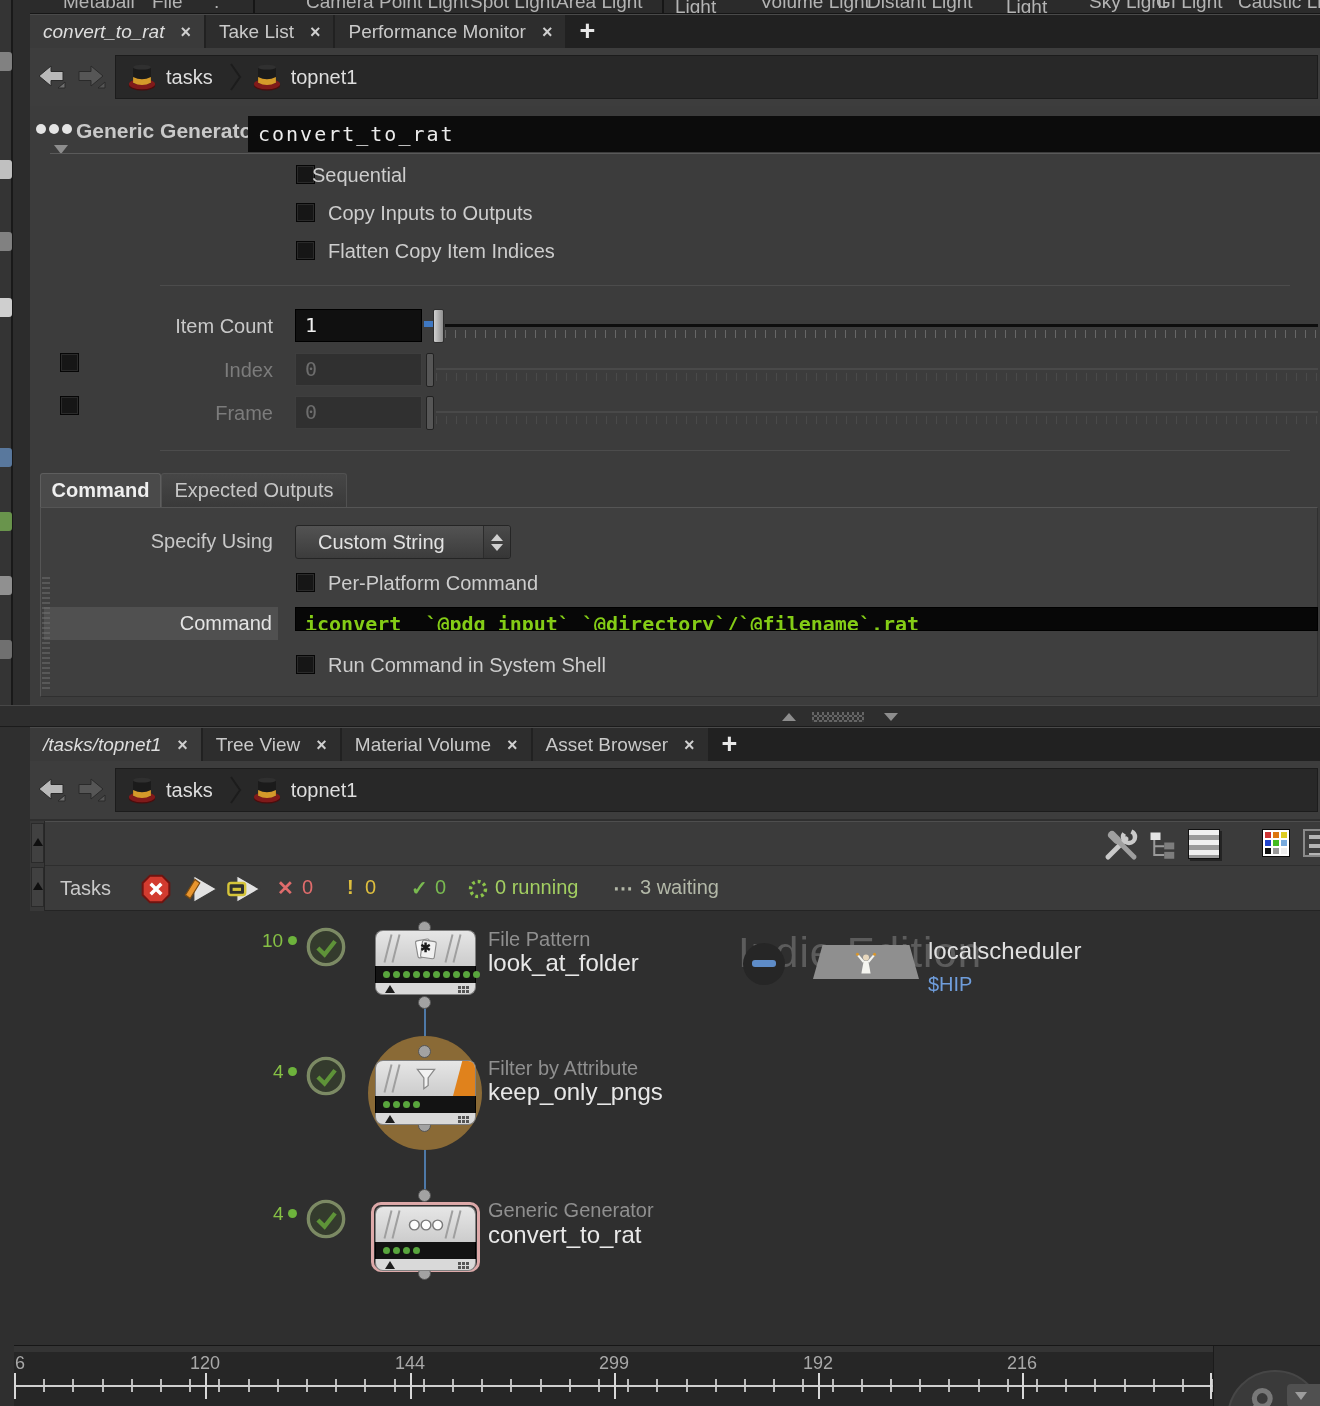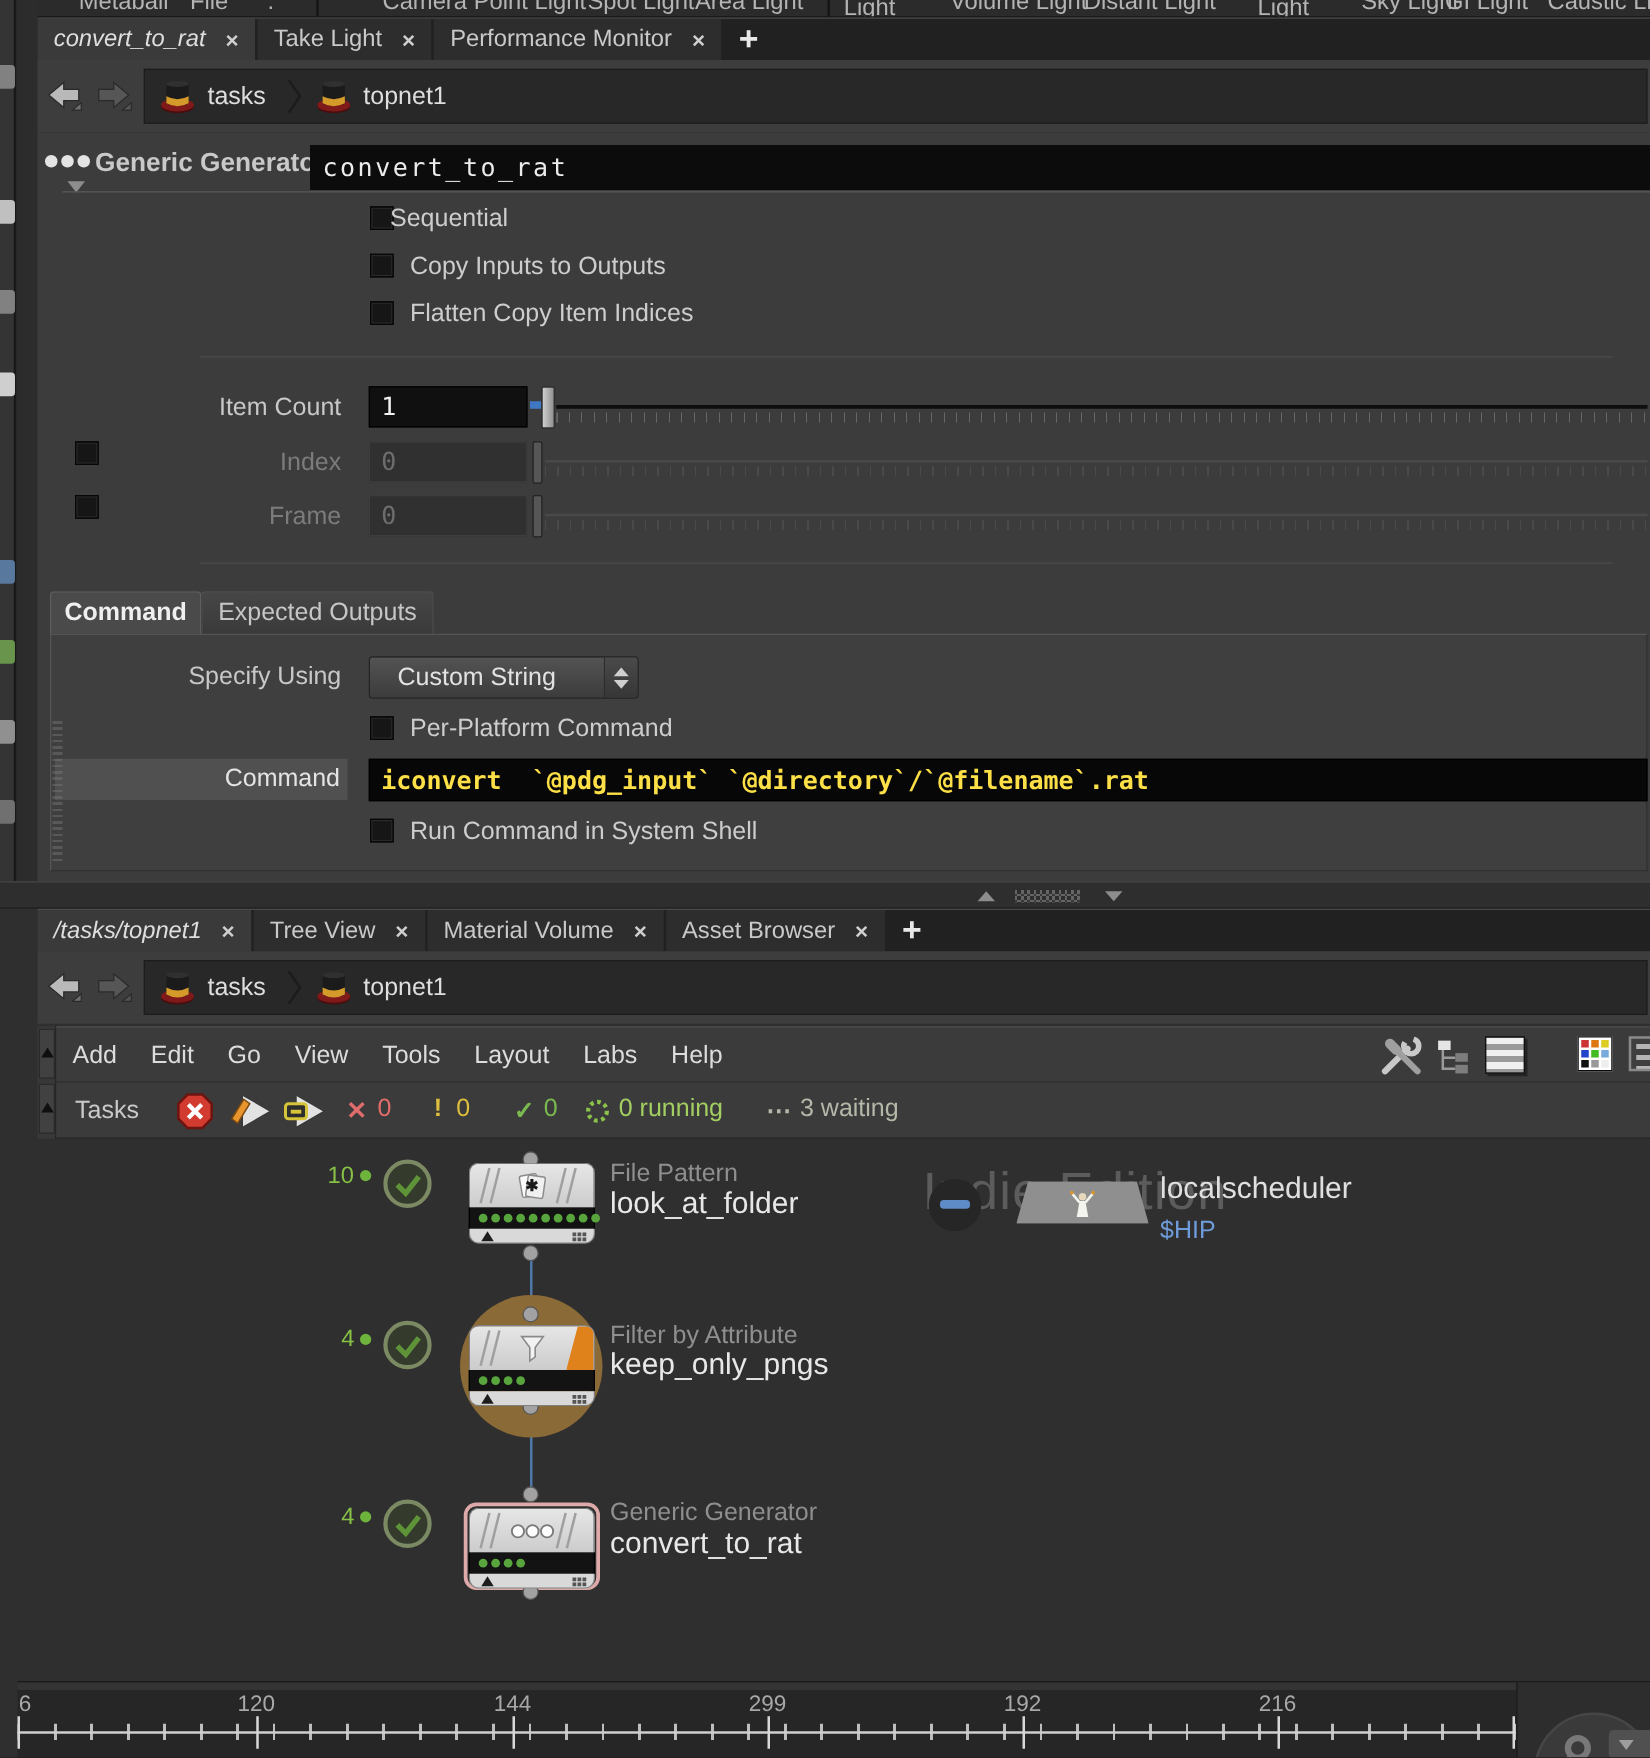--- a/index.html
+++ b/index.html
@@ -74,22 +74,22 @@
   .ddown{position:absolute;left:265px;width:216px;height:34px;background:linear-gradient(#535353,#3c3c3c);
     border:1px solid #252525;border-radius:3px;color:#e2e2e2;font-size:20px;line-height:32px;padding-left:22px;}
   .ddspin{position:absolute;right:0;top:0;bottom:0;width:27px;border-left:1px solid #2c2c2c;background:linear-gradient(#4a4a4a,#363636);
     display:flex;flex-direction:column;align-items:center;justify-content:center;gap:3px;border-radius:0 3px 3px 0;}
   .ddspin i{width:0;height:0;border-left:6px solid transparent;border-right:6px solid transparent;}
   .ddspin .u{border-bottom:7px solid #cfcfcf;}
   .ddspin .d{border-top:7px solid #cfcfcf;}
 
   .cmdlab{position:absolute;left:14px;width:234px;height:33px;background:#505050;color:#e4e4e4;
     font-size:20px;line-height:33px;text-align:right;padding-right:6px;}
-  .cmdfield{position:absolute;left:265px;right:2px;height:34px;background:#070707;border:1px solid #000;
-    color:#fde047;font-family:"DejaVu Sans Mono",monospace;font-weight:bold;font-size:20px;line-height:32px;padding-left:9px;white-space:pre;overflow:hidden;}
+  .cmdfield{position:absolute;left:265px;right:2px;height:24px;background:#070707;border:1px solid #000;
+    color:#84cc16;font-family:"DejaVu Sans Mono",monospace;font-weight:bold;font-size:20px;line-height:32px;padding-left:9px;white-space:pre;overflow:hidden;}
 
   .pscroll{position:absolute;left:12px;top:468px;width:8px;height:115px;opacity:.45;
     background-image:repeating-linear-gradient(0deg,#777 0,#777 2px,transparent 2px,transparent 5px);}
 
   
   .divider{position:absolute;left:0;right:0;top:705px;height:22px;background:#2e2e2e;border-top:1px solid #474747;border-bottom:1px solid #1b1b1b;}
   .divider .tri-u{position:absolute;left:782px;top:7px;width:0;height:0;border-left:7px solid transparent;border-right:7px solid transparent;border-bottom:8px solid #8d8d8d;}
   .divider .tri-d{position:absolute;left:884px;top:7px;width:0;height:0;border-left:7px solid transparent;border-right:7px solid transparent;border-top:8px solid #8d8d8d;}
   .divider .grip{position:absolute;left:812px;top:6px;width:52px;height:10px;
     background-image:repeating-linear-gradient(90deg,#7d7d7d 0,#7d7d7d 2px,transparent 2px,transparent 5px),
@@ -235,21 +235,21 @@
     <span class="s12">GI Light</span>
     <span class="s13">Caustic Light</span>
   </div>
 
   <div class="tabbar" style="top:14px">
     <div class="tab active">
       <span class="tlabel ital">convert_to_rat</span>
       <span class="close">×</span>
     </div>
     <div class="tab">
-      <span class="tlabel">Take Light</span>
+      <span class="tlabel">Take List</span>
       <span class="close">×</span>
     </div>
     <div class="tab">
       <span class="tlabel">Performance Monitor</span>
       <span class="close">×</span>
     </div>
     <div class="tab-plus">+</div>
   </div>
 
   <div class="crumbrow" style="top:48px">
@@ -391,30 +391,20 @@
         <span class="crumbtxt">topnet1</span>
       </div>
     </div>
 
     <div class="expand-strip">
       <div class="btn" style="top:2px"></div>
       <div class="btn" style="top:46px"></div>
     </div>
 
     <div class="menubar">
-      <div class="items">
-        <span>Add</span>
-        <span>Edit</span>
-        <span>Go</span>
-        <span>View</span>
-        <span>Tools</span>
-        <span>Layout</span>
-        <span>Labs</span>
-        <span>Help</span>
-      </div>
       <svg class="mb-icon" style="left:1057px" width="38" height="32" viewBox="0 0 38 32">
         <path d="M6 28 L24 10" stroke="#c9c9c9" stroke-width="5" stroke-linecap="round"></path>
         <circle cx="27" cy="8" r="6" fill="none" stroke="#c9c9c9" stroke-width="4.5" stroke-dasharray="22 8"></circle>
         <path d="M32 28 L14 10" stroke="#9f9f9f" stroke-width="5" stroke-linecap="round"></path>
         <path d="M10 6 L15 11" stroke="#9f9f9f" stroke-width="8" stroke-linecap="round"></path>
       </svg>
       <svg class="mb-icon" style="left:1103px" width="30" height="32" viewBox="0 0 24 24">
         <rect x="2" y="2" width="8" height="6" fill="#e5e5e5"></rect>
         <path d="M5 8 V20 H13 M5 13 H13" stroke="#9a9a9a" stroke-width="1.6" fill="none"></path>
         <rect x="13" y="10" width="8" height="5.5" fill="#7d7d7d"></rect>

